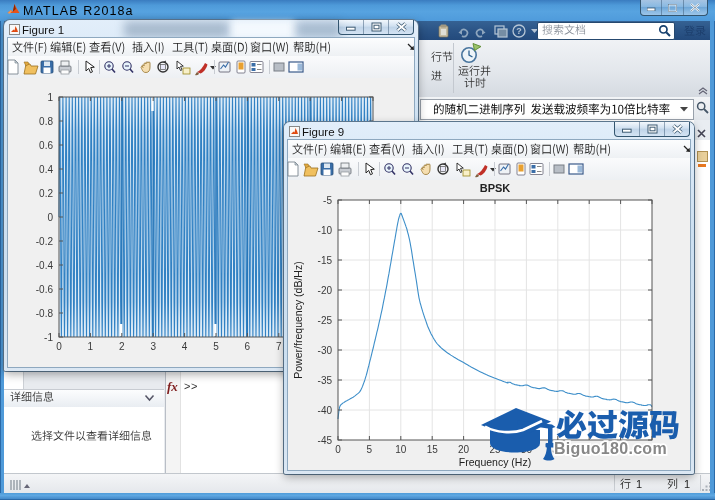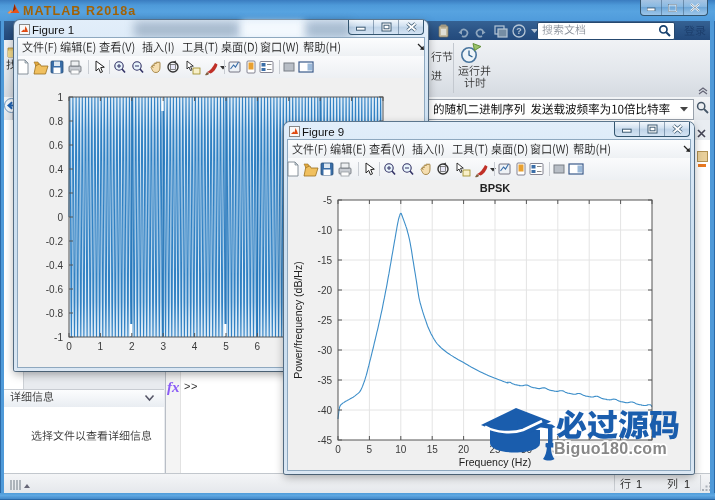--- a/index.html
+++ b/index.html
@@ -14,21 +14,21 @@
 .capbtn{width:25px;height:100%;display:flex;align-items:center;justify-content:center;border-right:1px solid rgba(60,90,120,0.5);position:relative}
 .capbtn:last-child{border-right:none}
 </style></head><body>
 <div class="abs" style="left:0;top:0;width:715px;height:500px;background:#e8ebef"></div>
 <div class="abs" style="left:0;top:0;width:715px;height:21px;background:linear-gradient(180deg,#3a7cc0 0%,#4e9ad9 25%,#57a3e0 55%,#4f9bdb 100%);border-bottom:1px solid #2d5e94"></div>
 <svg class="abs" style="left:7px;top:3px" width="13" height="13" viewBox="0 0 13 13">
 <polygon points="0.5,10 4,7 5.8,8.8 7.5,1 9.8,5.5 12.5,10" fill="#e6531a"></polygon>
 <polygon points="5.8,8.8 7.5,1 8.8,6" fill="#8a2800"></polygon>
 <polygon points="0.5,10 4,7 5,8.2 2.8,10.8" fill="#f79a52"></polygon>
   </svg>
-<div class="abs" style="left:23px;top:4px;font-size:12.5px;color:#a16207;font-weight:bold;letter-spacing:1.1px">MATLAB R2018a</div>
+<div class="abs" style="left:23px;top:4px;font-size:12.5px;color:#000000;font-weight:normal;letter-spacing:1.1px">MATLAB R2018a</div>
 <div class="capbtns" style="left:640px;top:0;width:66px;height:15px">
 <div class="capbtn">
       <svg width="9" height="7" viewBox="0 0 9 7">
         <rect x="0" y="4" width="8" height="3" fill="#fff" stroke="#3b5972" stroke-width="0.8"></rect>
       </svg>
     </div>
 <div class="capbtn">
       <svg width="9" height="8" viewBox="0 0 9 8">
         <rect x="0.5" y="0.5" width="8" height="7" fill="none" stroke="#fff" stroke-width="1.6"></rect>
         <rect x="0.5" y="0.5" width="8" height="7" fill="none" stroke="#3b5972" stroke-width="0.5"></rect>
@@ -157,21 +157,21 @@
 <svg class="abs" style="left:679px;top:106px" width="10" height="7" viewBox="0 0 10 7">
     <path d="M1,1 l4,4.5 4,-4.5 z" fill="#444"></path>
   </svg>
 <svg class="abs" style="left:696px;top:101px" width="13" height="13" viewBox="0 0 13 13">
 <circle cx="5.2" cy="5.2" r="3.6" fill="none" stroke="#456" stroke-width="1.5"></circle>
 <line x1="8" y1="8" x2="12" y2="12" stroke="#456" stroke-width="1.8"></line>
   </svg>
 <div class="abs" style="left:4px;top:120px;width:19px;height:270px;background:#fff;border-right:1px solid #ccd0d5"></div>
 <div class="abs" style="left:165px;top:120px;width:545px;height:353px;background:#fff;border-left:1px solid #b9bec6"></div>
 <div class="abs" style="left:166px;top:120px;width:14px;height:353px;background:#f4f4f4;border-right:1px solid #e2e2e2"></div>
-<div class="abs" style="left:167px;top:379px;font-family:'Liberation Serif',serif;font-style:italic;font-weight:bold;font-size:15px;color:#8b5cf6">fx</div>
+<div class="abs" style="left:167px;top:379px;font-family:'Liberation Serif',serif;font-style:italic;font-weight:bold;font-size:13px;color:#7f1d1d">fx</div>
 <div class="abs" style="left:184px;top:380px;font-size:11px;color:#333;letter-spacing:0.5px">&gt;&gt;</div>
 <div class="abs" style="left:4px;top:389px;width:160px;height:17px;background:linear-gradient(180deg,#fcfdfe,#e9edf2);border-top:1px solid #c8ccd2;border-bottom:1px solid #d5d9de"></div>
 <div style="position:absolute;left:10px;top:391px;line-height:0"><svg width="44" height="13" viewBox="0 0 44.00 12.76" style="overflow:visible">
       <g fill="#333">
         <path transform="translate(0.00,9.68) scale(0.011000,-0.011000)" d="M111 770C165 724 232 659 264 617L309 667C278 707 208 769 154 813ZM456 811C490 761 527 692 542 649L603 676C588 719 550 784 513 834ZM189 -56V-55C203 -35 229 -15 390 112C382 125 372 150 366 168L264 91V523H42V458H200V88C200 40 168 7 152 -7C163 -17 182 -42 189 -56ZM830 841C807 782 768 701 733 645H399V584H632V438H430V376H632V227H375V164H632V-78H699V164H951V227H699V376H896V438H699V584H928V645H803C835 696 870 760 898 817Z"></path>
         <path transform="translate(11.00,9.68) scale(0.011000,-0.011000)" d="M39 49 50 -18C148 3 282 28 411 55L407 116C271 90 131 63 39 49ZM57 426C73 434 98 439 249 457C196 388 147 334 125 314C89 279 63 255 42 251C50 233 60 200 64 186C85 198 120 206 409 252C407 265 405 291 406 309L166 275C254 361 343 469 420 580L362 616C342 583 319 550 296 518L133 503C200 590 266 703 320 814L255 842C205 719 123 589 97 555C72 520 53 497 35 493C43 474 54 441 57 426ZM651 65H498V358H651ZM713 65V358H864V65ZM435 786V-65H498V2H864V-56H928V786ZM651 421H498V719H651ZM713 421V719H864V421Z"></path>
         <path transform="translate(22.00,9.68) scale(0.011000,-0.011000)" d="M382 529V473H865V529ZM382 388V332H865V388ZM310 671V614H945V671ZM541 815C568 773 599 717 612 681L673 708C659 743 629 797 600 838ZM369 242V-78H428V-37H814V-75H875V242ZM428 19V186H814V19ZM260 835C209 682 124 530 33 432C45 417 65 384 72 369C106 408 140 454 171 504V-81H233V614C266 679 296 748 320 817Z"></path>
         <path transform="translate(33.00,9.68) scale(0.011000,-0.011000)" d="M260 552H737V466H260ZM260 413H737V326H260ZM260 690H737V604H260ZM264 201V34C264 -41 293 -60 405 -60C429 -60 618 -60 643 -60C736 -60 759 -31 769 94C750 98 721 108 706 120C701 16 693 2 638 2C597 2 438 2 408 2C342 2 331 7 331 35V201ZM420 240C471 193 531 127 557 82L611 116C584 160 524 225 471 270ZM766 191C813 129 862 44 879 -10L942 18C923 73 873 155 826 216ZM152 200C128 139 88 52 48 -2L109 -31C147 26 183 114 209 176ZM470 848C461 819 445 777 431 745H196V271H803V745H500C515 771 532 802 547 834Z"></path>
       </g>
     </svg></div>
@@ -231,21 +231,21 @@
       <line x1="1" y1="0" x2="1" y2="10"></line>
       <line x1="4" y1="0" x2="4" y2="10"></line>
       <line x1="7" y1="0" x2="7" y2="10"></line>
       <line x1="10" y1="0" x2="10" y2="10"></line>
     </g>
 <path d="M14,8 l3,-4 3,4 z" fill="#667"></path>
   </svg>
 <div class="abs" style="left:0;top:21px;width:4px;height:472px;background:#4f9ad9;border-left:1px solid #2b6aa8;box-sizing:border-box"></div>
 <div class="abs" style="left:710px;top:21px;width:5px;height:472px;background:#4f9ad9;border-right:1px solid #2b6aa8;box-sizing:border-box"></div>
 <div class="abs" style="left:0;top:493px;width:715px;height:7px;background:linear-gradient(180deg,#4e9bd9,#5fa8e2 40%,#4489c9);border-bottom:1px solid #2b6aa8;box-sizing:border-box"></div>
-<div class="win" style="left:14px;top:20px;width:414px;height:351px">
+<div class="win" style="left:4px;top:20px;width:414px;height:351px">
 <div class="winframe"></div>
 <div class="abs" style="left:120px;top:1px;width:105px;height:17px;background:rgba(40,72,110,0.30);filter:blur(5px)"></div>
 <div class="abs" style="left:228px;top:1px;width:62px;height:17px;background:rgba(250,252,255,0.75);filter:blur(3px)"></div>
 <div class="abs" style="left:292px;top:1px;width:45px;height:17px;background:rgba(40,75,115,0.30);filter:blur(5px)"></div>
 <svg class="abs" style="left:5px;top:4px" width="11" height="11" viewBox="0 0 11 11">
 <rect x="0.5" y="0.5" width="10" height="10" fill="#f8f8f8" stroke="#888"></rect>
 <polygon points="2,8 4.5,5.5 5.5,6.5 6.5,2 8,5 9,8" fill="#e04a12"></polygon>
     </svg>
 <div class="abs" style="left:18px;top:3.5px;font-size:11.5px;color:#111">Figure 1</div>
 <div class="capbtns" style="left:334px;top:0;width:74px;height:14px">

